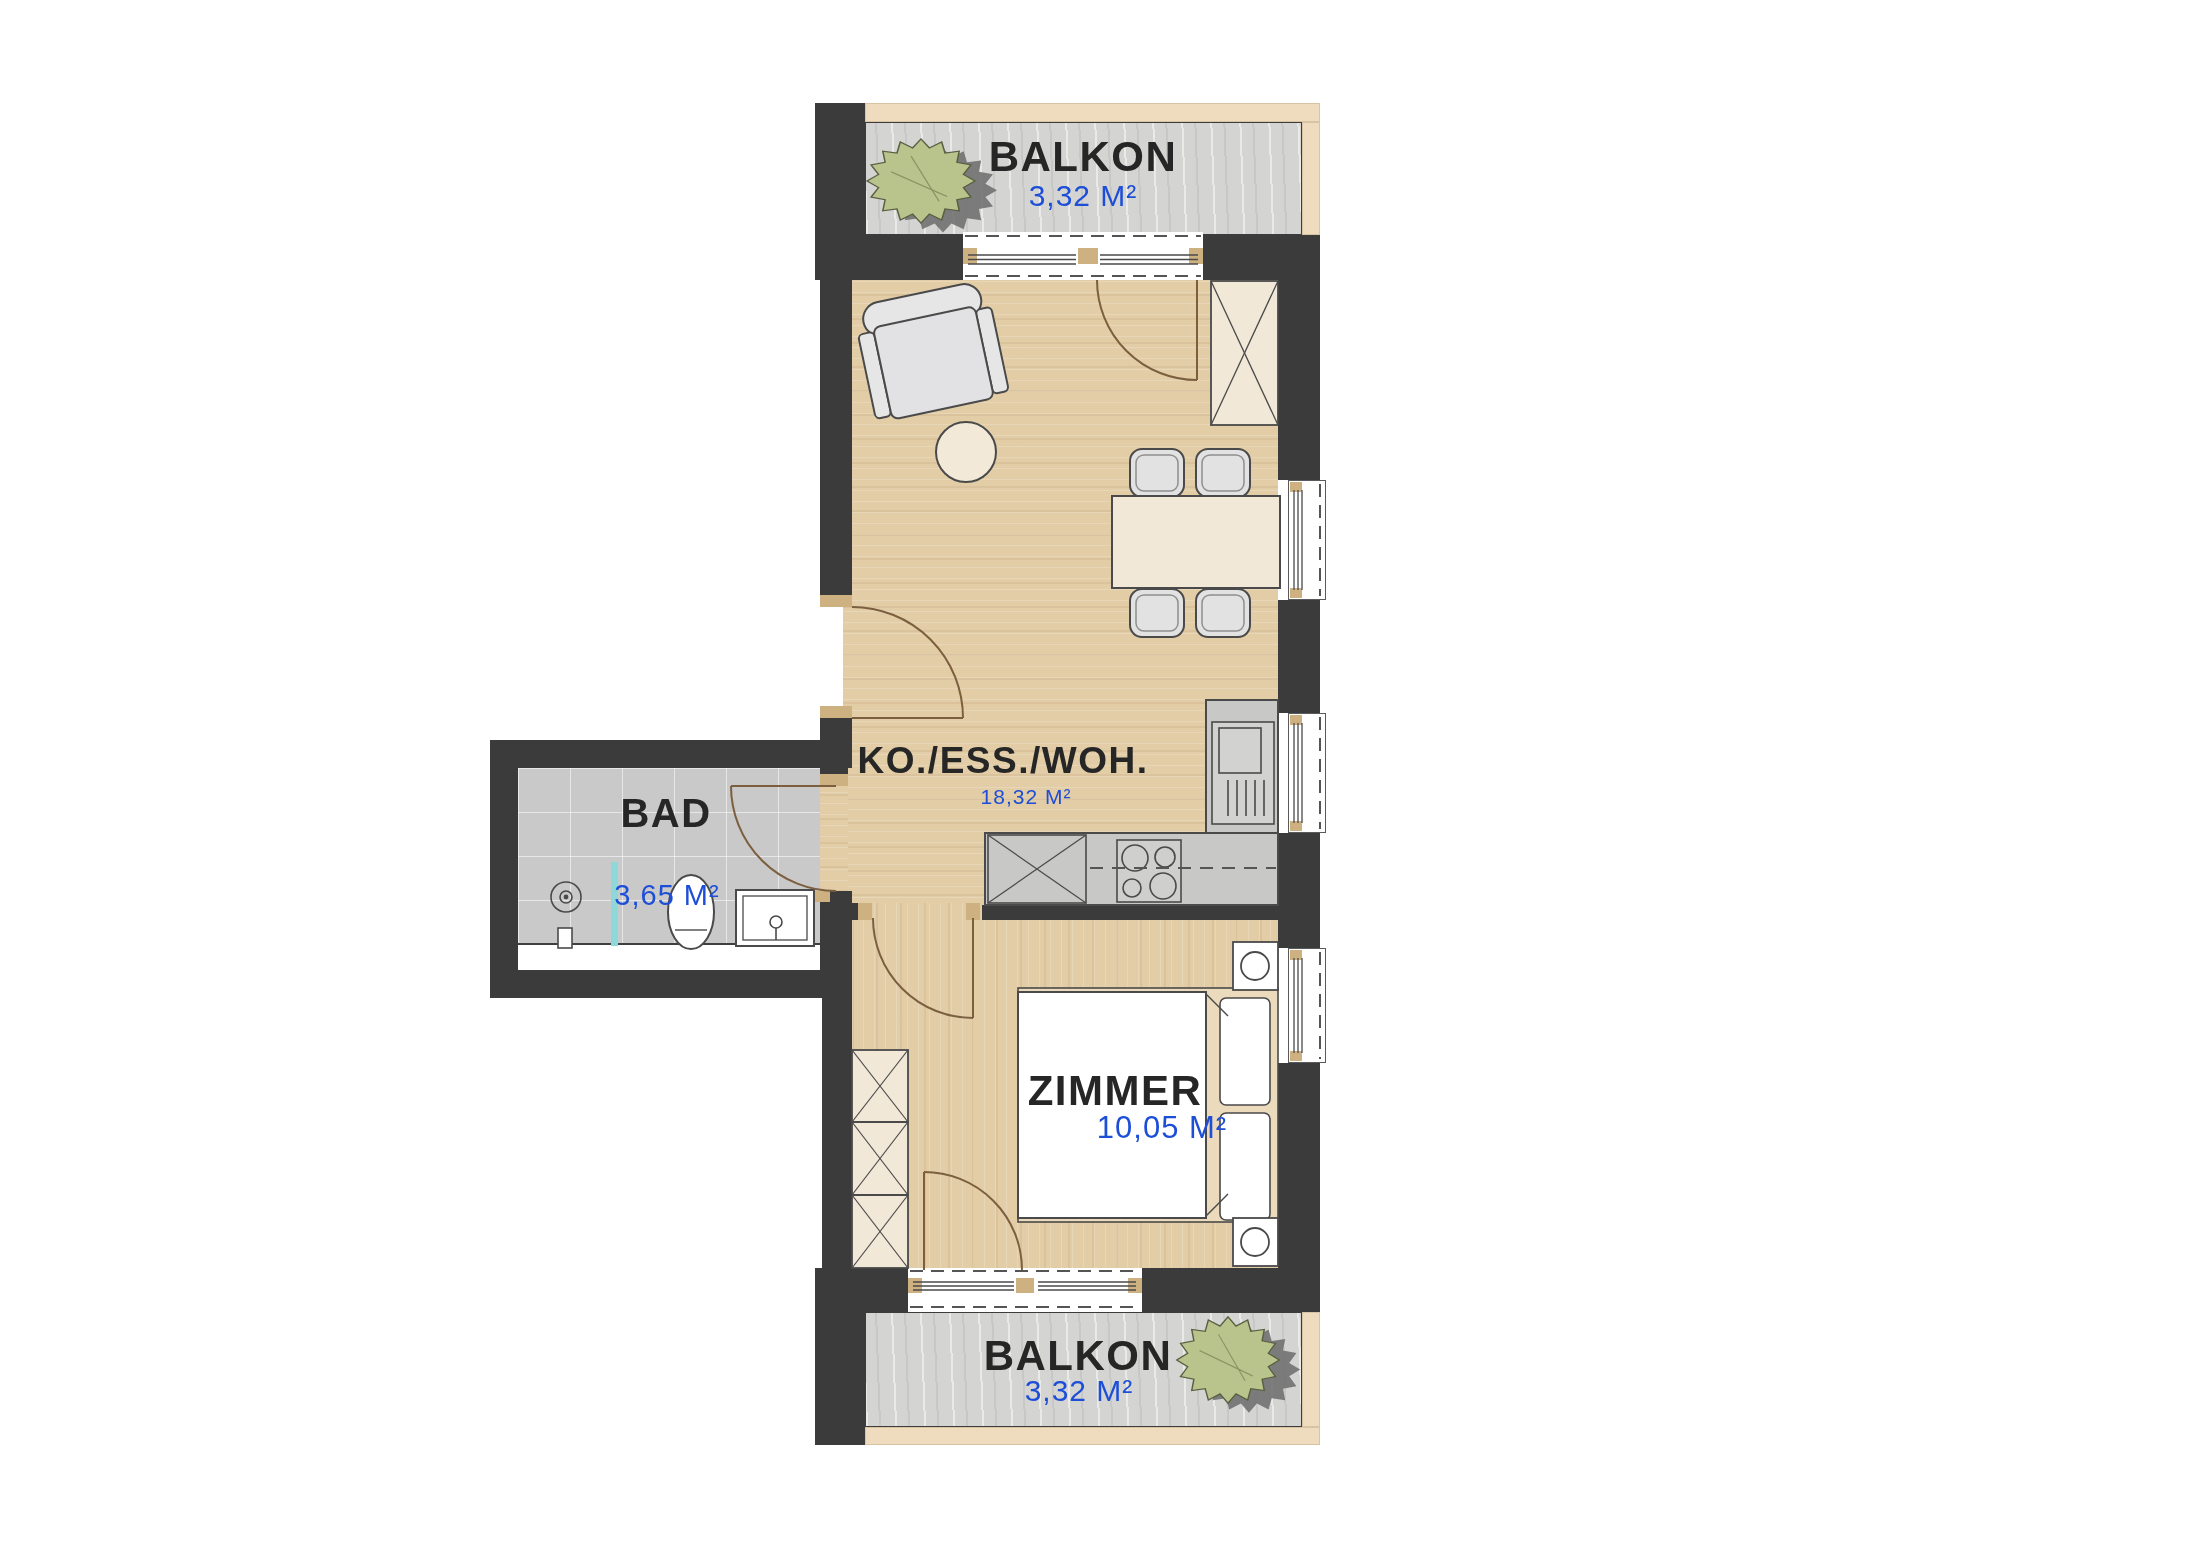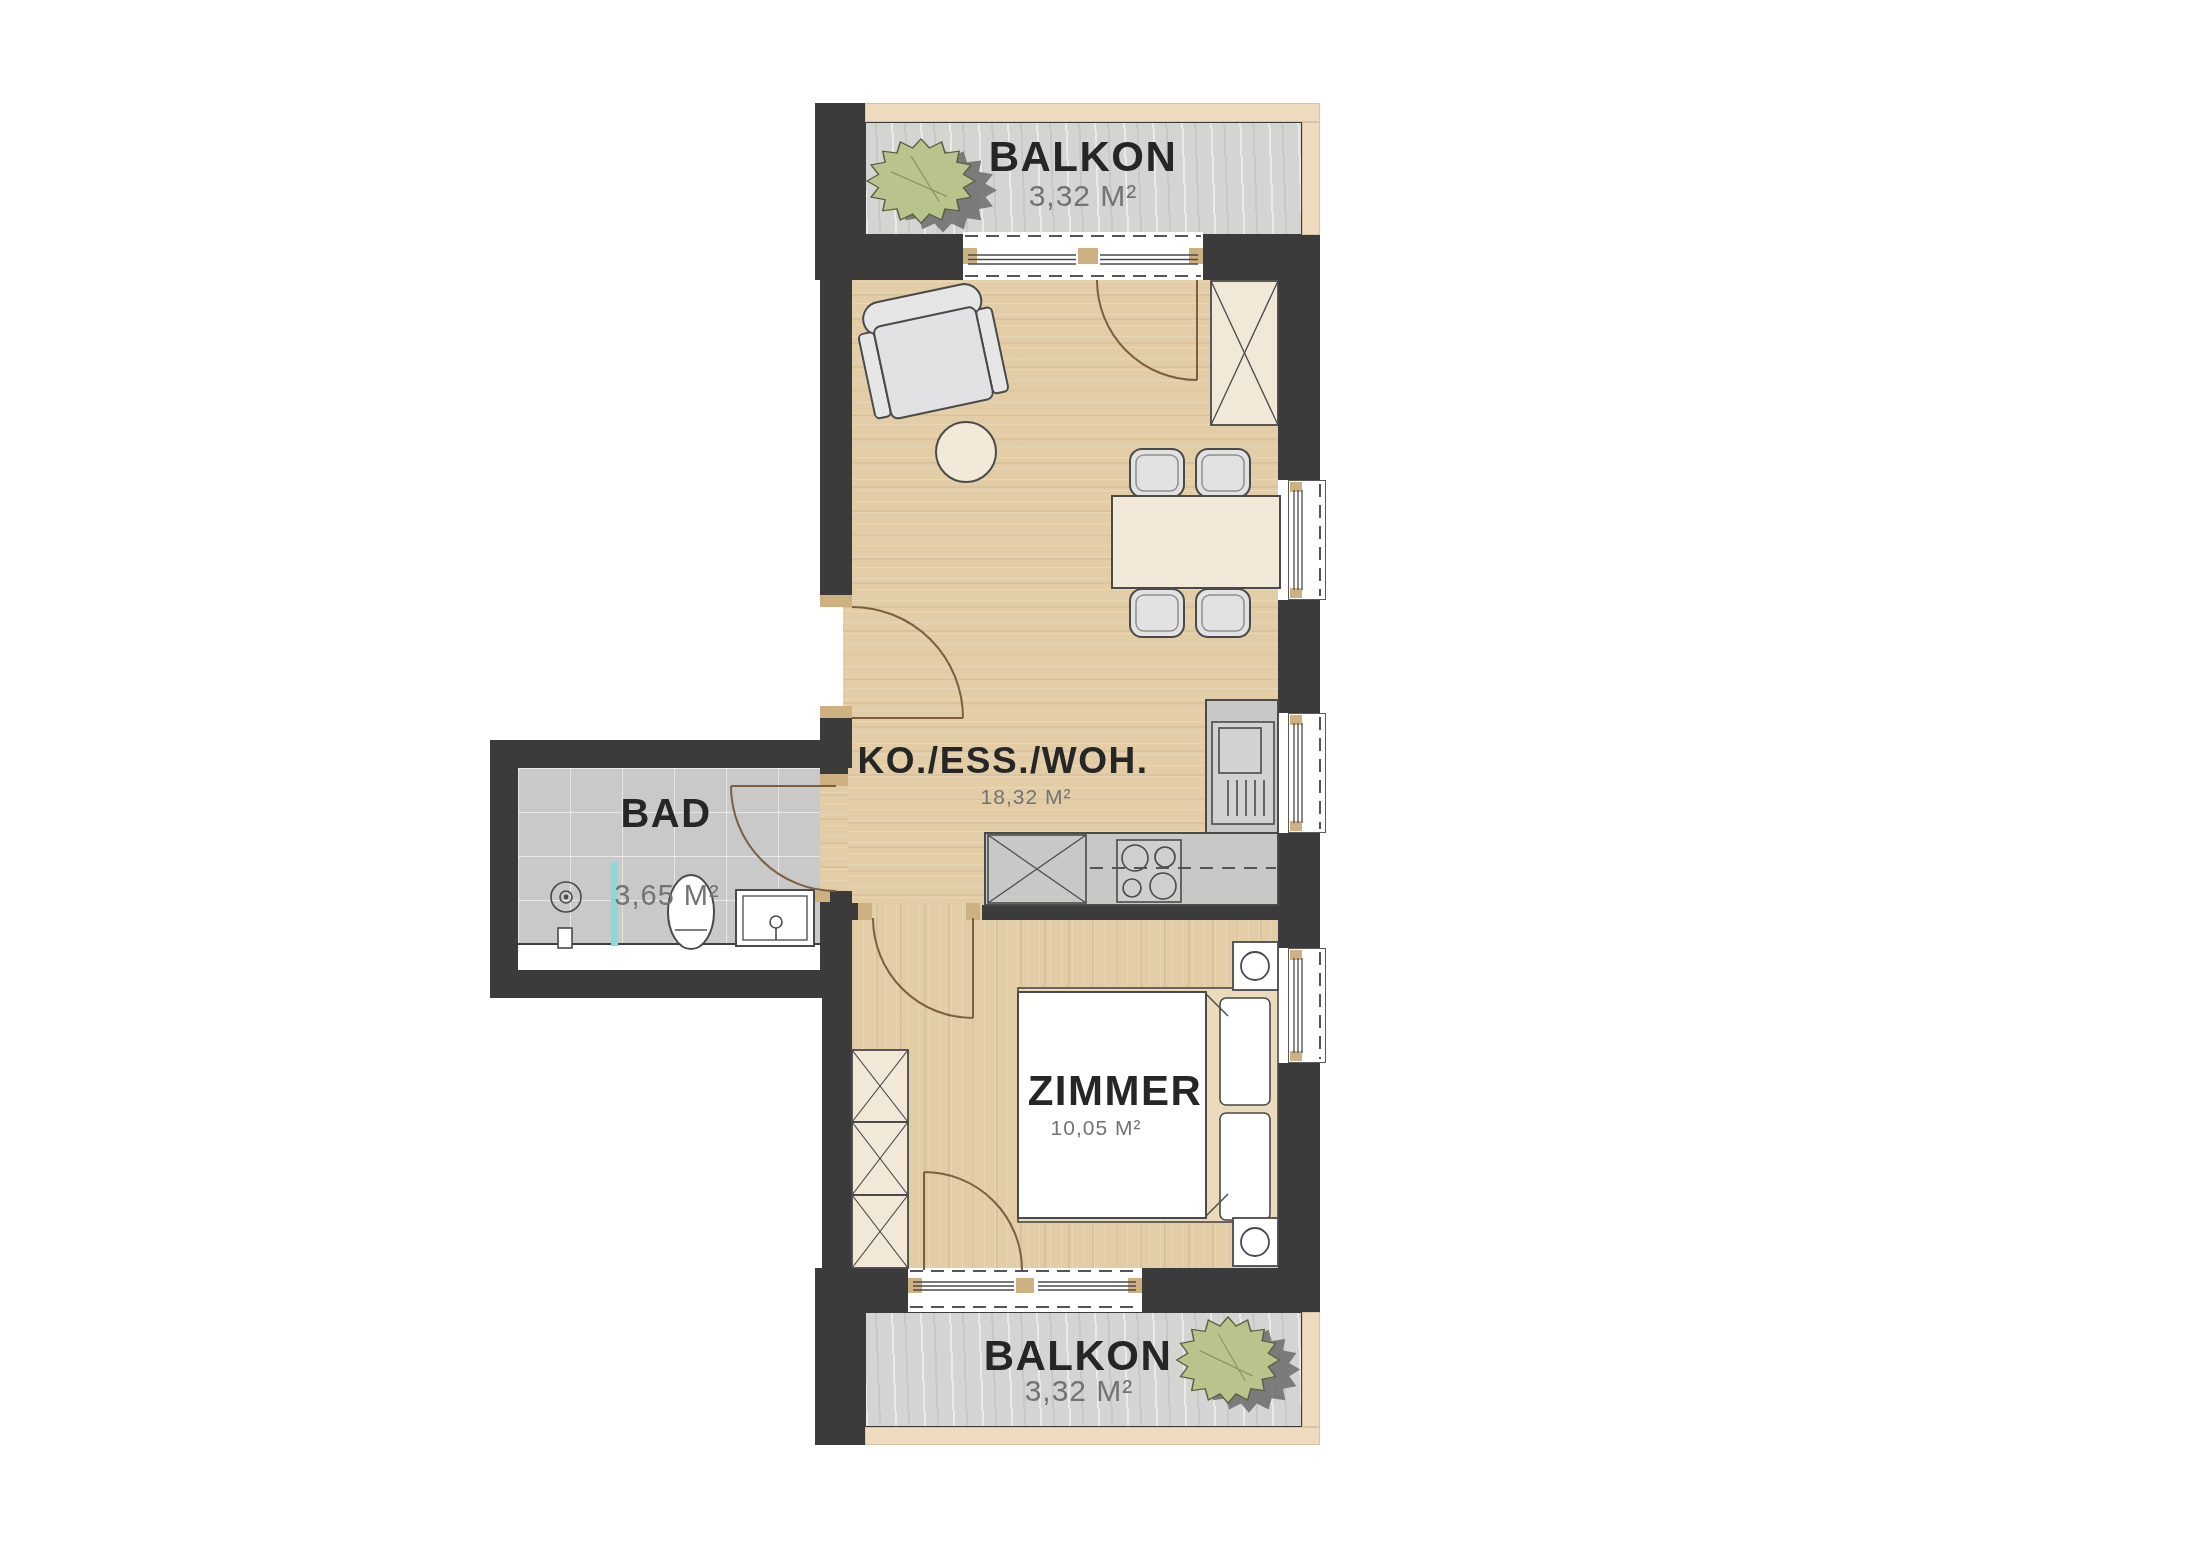--- a/index.html
+++ b/index.html
@@ -18,21 +18,21 @@
      background-image:repeating-linear-gradient(88deg, rgba(255,255,255,.5) 0 2px, rgba(0,0,0,0) 2px 13px,
                       rgba(110,110,110,.12) 13px 15px, rgba(0,0,0,0) 15px 29px);}
   .tile{position:absolute;background:#c9c9c9;
      background-image:linear-gradient(rgba(255,255,255,.55) 1.5px, rgba(0,0,0,0) 1.5px),
                       linear-gradient(90deg, rgba(255,255,255,.55) 1.5px, rgba(0,0,0,0) 1.5px);
      background-size:52px 44px;}
   .whitebox{position:absolute;background:#ffffff;}
   .winbox{position:absolute;background:#ffffff;border:1px solid #5a5a5a;box-sizing:border-box;}
   .roomname{position:absolute;transform:translate(-50%,-50%);color:#262626;font-weight:700;
             letter-spacing:1.5px;white-space:nowrap;}
-  .roomarea{position:absolute;transform:translate(-50%,-50%);color:#737373;font-weight:500;
+  .roomarea{position:absolute;transform:translate(-50%,-50%);color:#1d4ed8;font-weight:500;
             letter-spacing:1px;white-space:nowrap;}
   svg.overlay{position:absolute;left:0;top:0;}
 </style>
 </head>
 <body>
 
 <div id="plan">
 
   <div class="wood-h" style="left:843px;top:268px;width:435px;height:652px;"></div>
   <div class="wood-h" style="left:818px;top:780px;width:30px;height:112px;"></div>
@@ -267,18 +267,18 @@
   <div class="roomname" style="left:1083px;top:157px;font-size:42px;">BALKON</div>
   <div class="roomarea" style="left:1083px;top:196px;font-size:30px;">3,32 M²</div>
 
   <div class="roomname" style="left:1003px;top:761px;font-size:37px;">KO./ESS./WOH.</div>
   <div class="roomarea" style="left:1026px;top:797px;font-size:21px;">18,32 M²</div>
 
   <div class="roomname" style="left:666px;top:813px;font-size:40px;text-align:right;">BAD</div>
   <div class="roomarea" style="left:667px;top:851px;font-size:29px;margin-top:44px;">3,65 M²</div>
 
   <div class="roomname" style="left:1115px;top:1091px;font-size:42px;">ZIMMER</div>
-  <div class="roomarea" style="left:1096px;top:1128px;font-size:21px;">10,05 M²</div>
+  <div class="roomarea" style="left:1162px;top:1128px;font-size:31px;">10,05 M²</div>
 
   <div class="roomname" style="left:1078px;top:1356px;font-size:42px;">BALKON</div>
   <div class="roomarea" style="left:1079px;top:1391px;font-size:30px;">3,32 M²</div>
 
 </div>
 
 </body></html>

